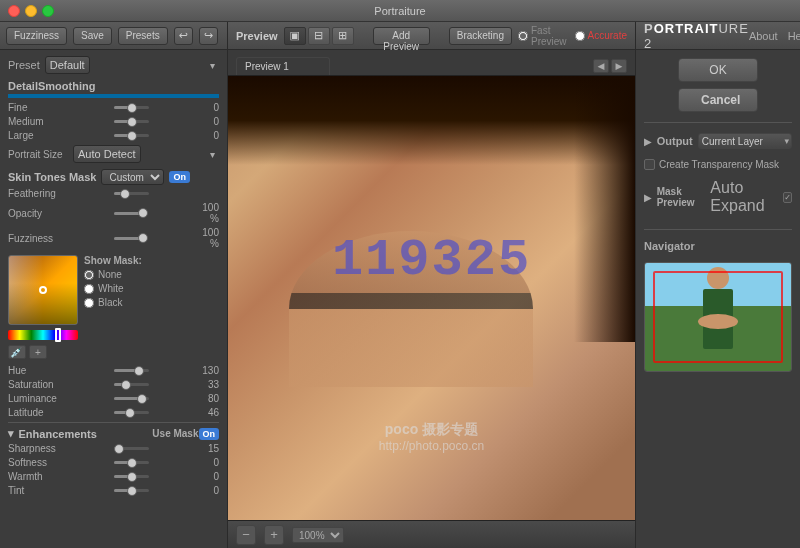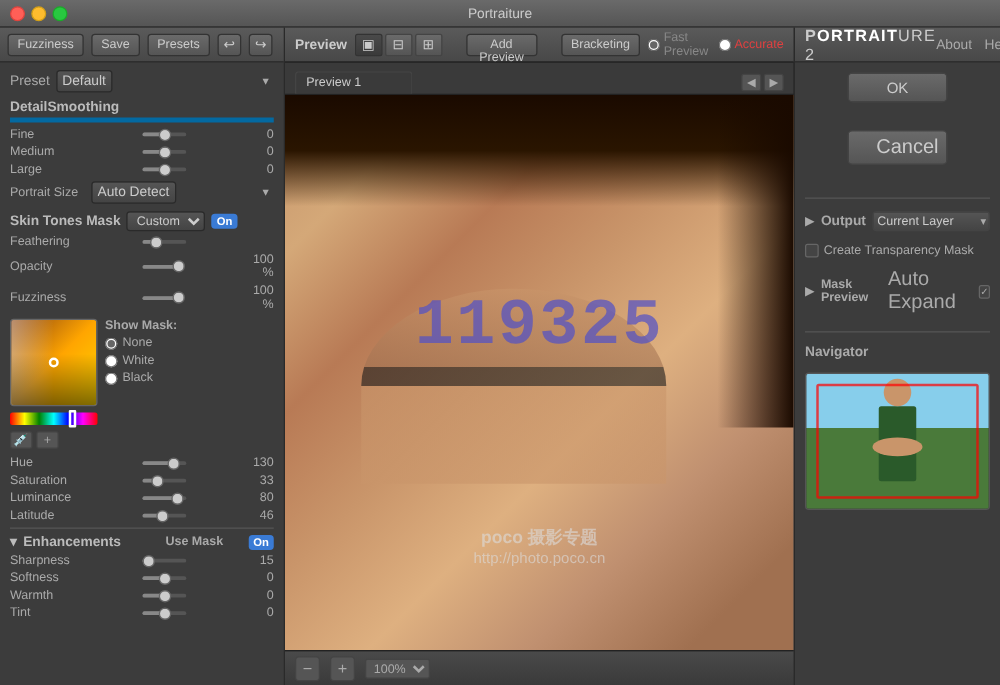--- a/index.html
+++ b/index.html
@@ -532,26 +532,27 @@
       cursor: pointer;
       text-align: center;
       width: 80px;
       margin: 0 auto;
     }
     .cancel-btn {
       background: linear-gradient(to bottom, #6a6a6a, #555);
       border: 1px solid #444;
       border-radius: 4px;
       color: #ccc;
-      font-size: 16px;
+      font-size: 12px;
       padding: 4px 22px;
       cursor: pointer;
       text-align: center;
       width: 80px;
-      margin: 16px auto;
+      margin: 0 auto;
+      font-weight: bold;
     }
 
     
     .right-section-divider {
       height: 1px;
       background: #555;
       margin: 4px 0;
     }
     .output-row {
       display: flex;
@@ -861,21 +862,21 @@
         <div class="slider-track">
           <div class="slider-fill" style="width:46%"></div>
           <div class="slider-thumb" style="left:46%"></div>
         </div>
         <span class="slider-value">46</span>
       </div>
 
       <div class="enhancements-header">
         <span>▾</span>
         <span>Enhancements</span>
-        <span style="margin-left:auto;display:flex;align-items:flex-start;gap:20px;">
+        <span style="margin-left:auto;display:flex;align-items:flex-start;gap:0;">
           <span class="use-mask-label">Use Mask</span>
           <span class="on-badge">On</span>
         </span>
       </div>
 
       <div class="slider-row">
         <span class="slider-label">Sharpness</span>
         <div class="slider-track">
           <div class="slider-fill" style="width:15%"></div>
           <div class="slider-thumb" style="left:15%"></div>

